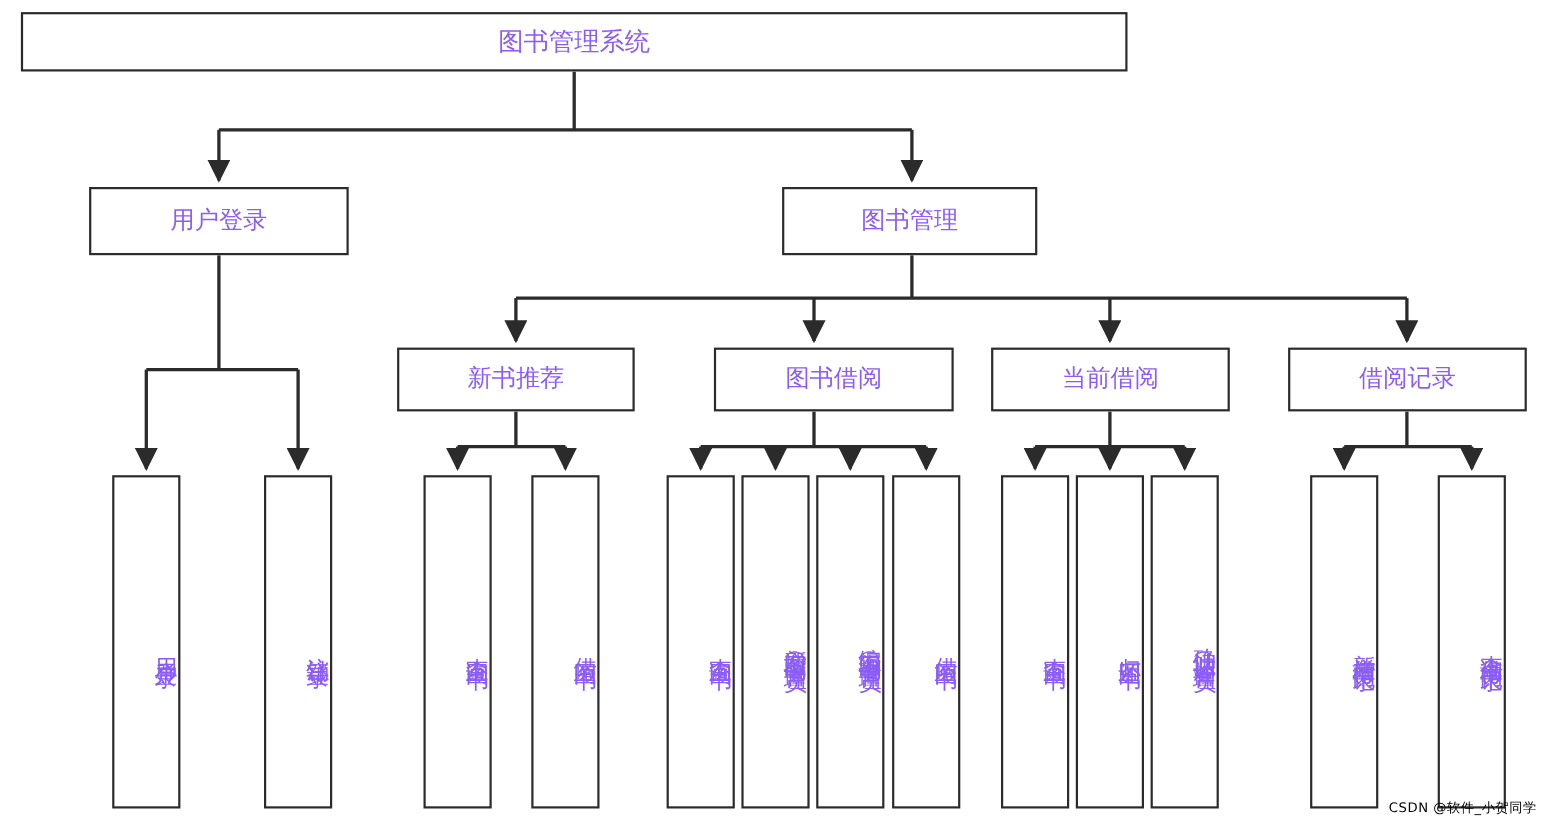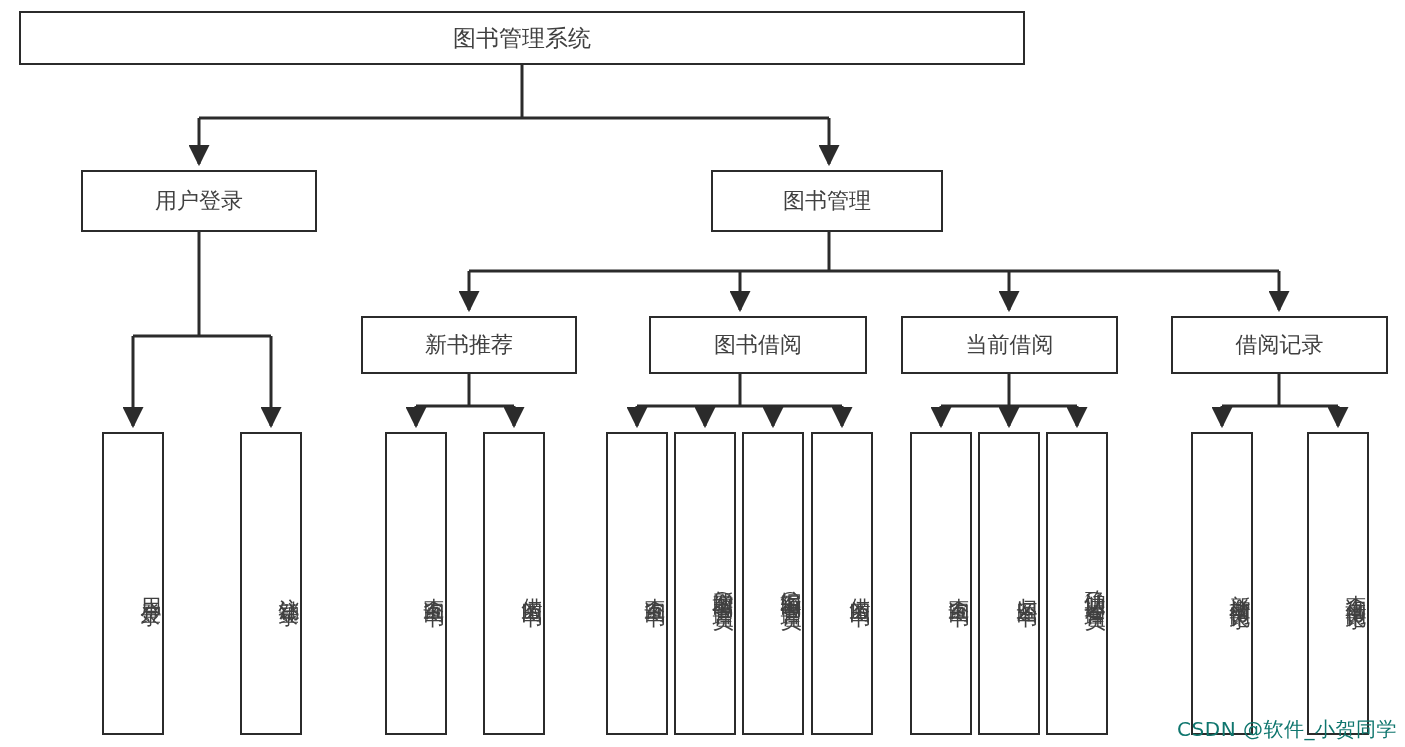--- a/index.html
+++ b/index.html
@@ -23,21 +23,21 @@
     pointer-events: none;
   }
   .node {
     position: absolute;
     box-sizing: border-box;
     border: 2.5px solid #2b2b2b;
     background: #ffffff;
     display: flex;
     align-items: center;
     justify-content: center;
-    color: #404040;
+    color: #8b5cf6;
   }
   .node.level-root {
     font-size: 23px;
   }
   .node.level-2 {
     font-size: 22px;
   }
   .node.level-3 {
     font-size: 22px;
   }
@@ -52,22 +52,22 @@
   }
   .node .label {
     display: block;
     line-height: 1.05;
     white-space: nowrap;
   }
   #watermark {
     position: absolute;
     right: 8px;
     bottom: 4px;
-    font-size: 20px;
-    color: #0f766e;
+    font-size: 12px;
+    color: #000000;
     letter-spacing: 0.5px;
     white-space: nowrap;
   }
 </style>
 </head>
 <body>
 
 <div id="canvas">
 
   <svg id="wires" viewBox="0 0 1405 747" width="1405" height="747" xmlns="http://www.w3.org/2000/svg">

